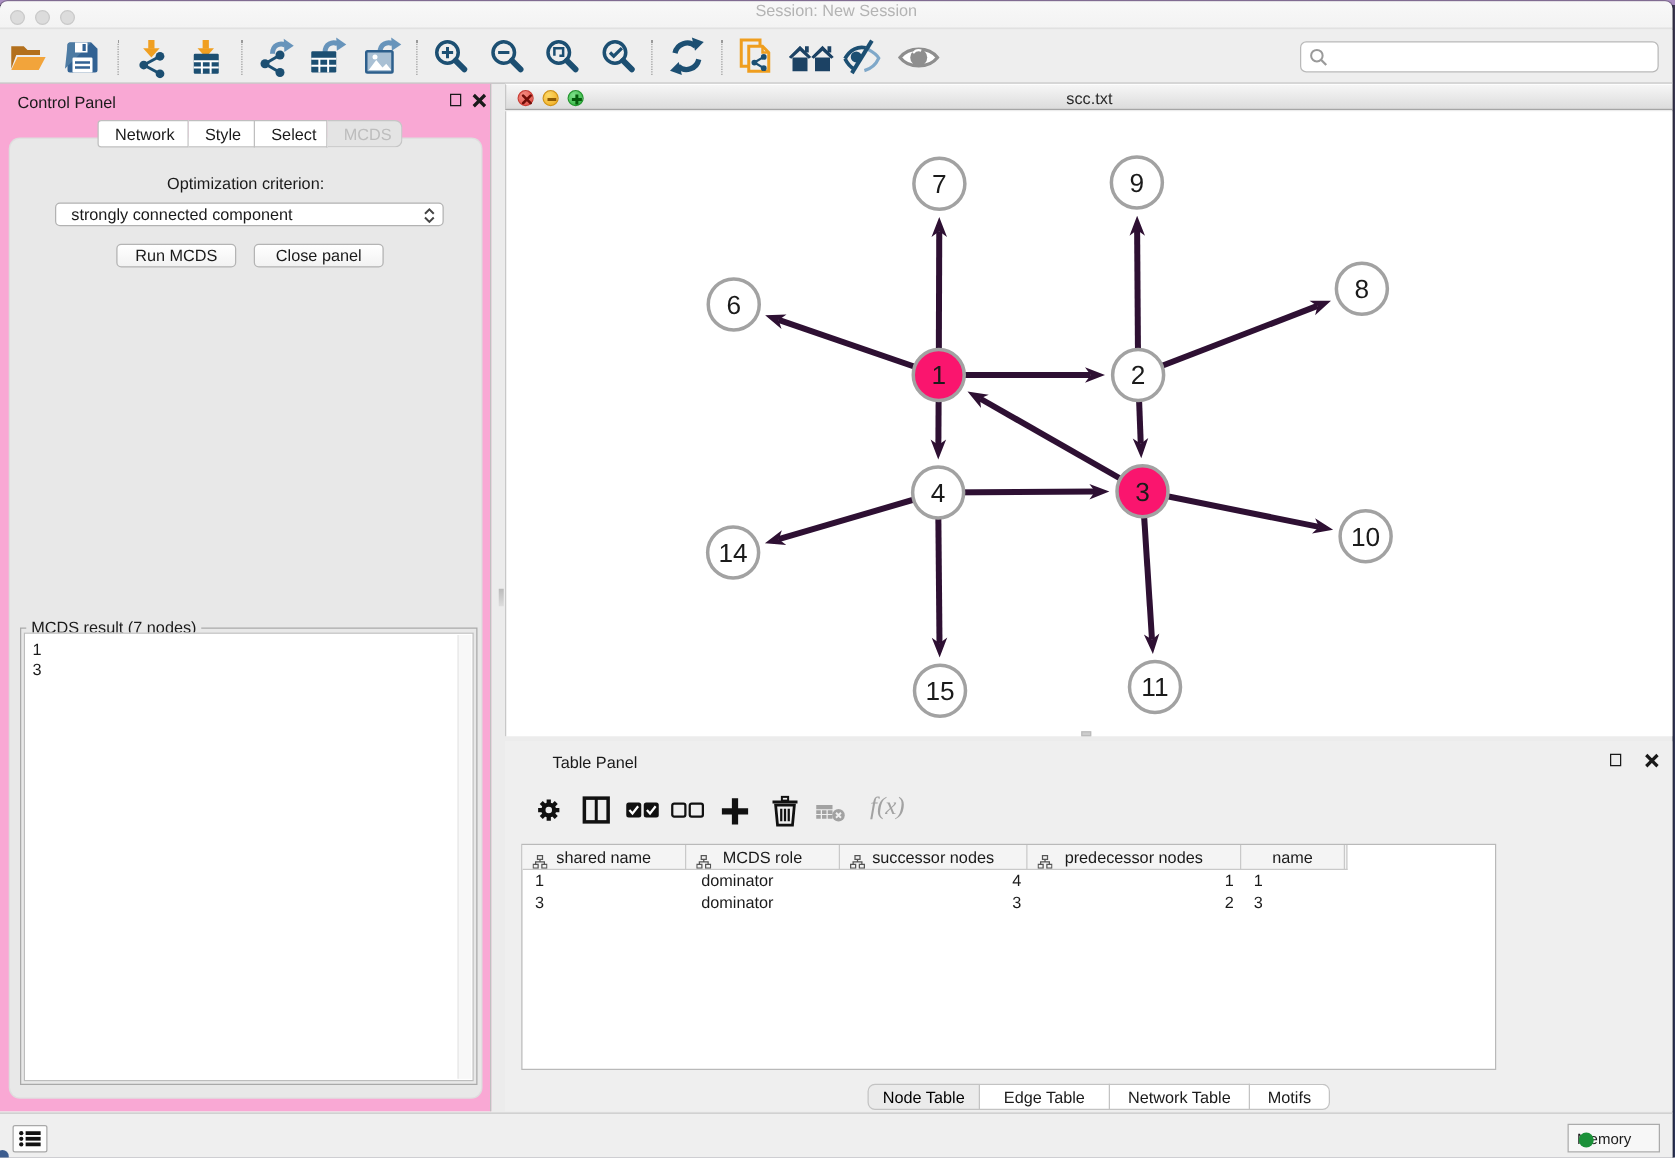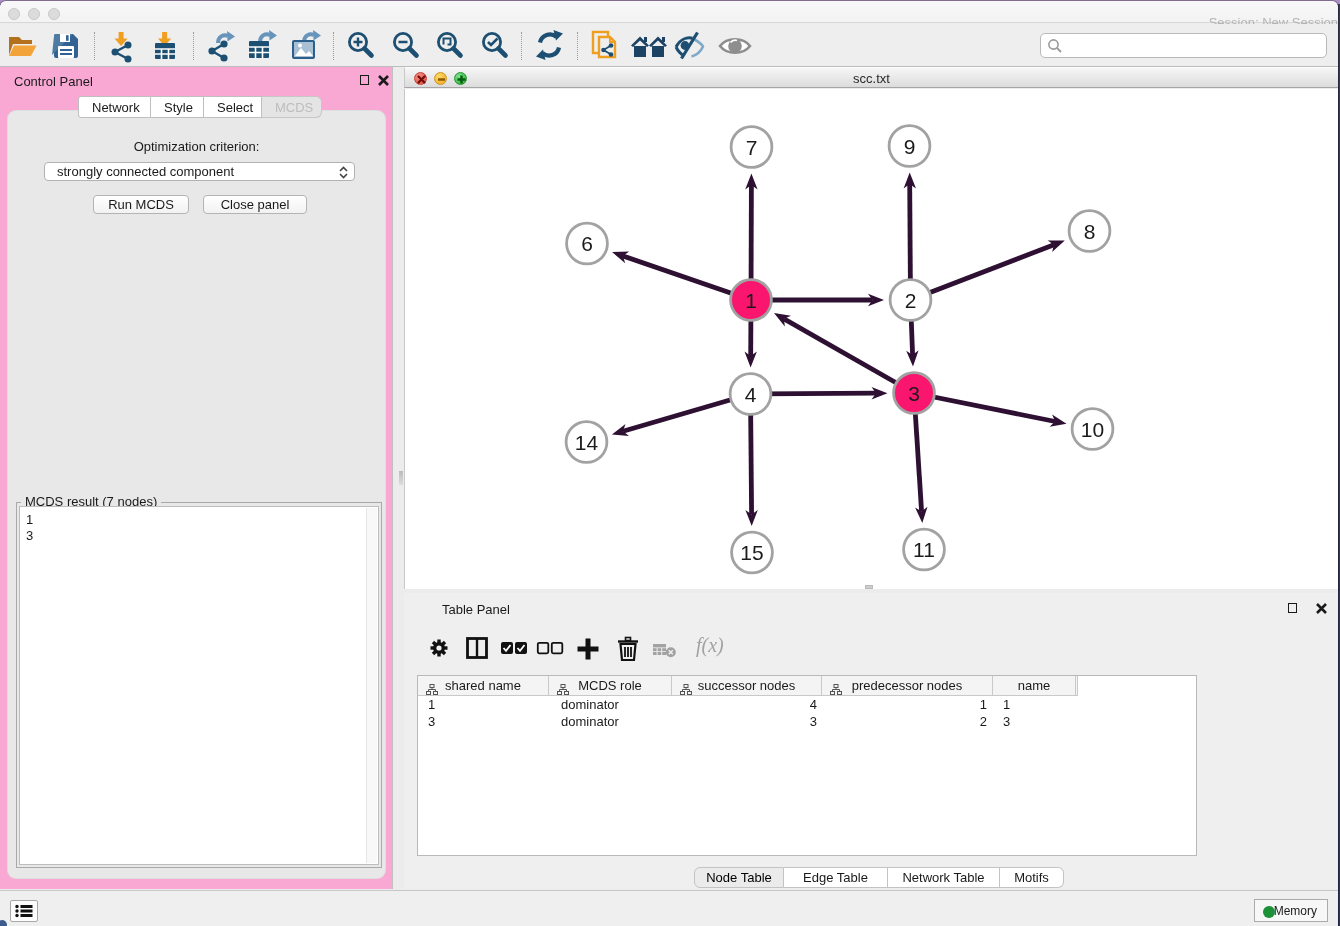--- a/index.html
+++ b/index.html
@@ -1,21 +1,21 @@
 <!DOCTYPE html>
 <html><head><meta charset="utf-8"><style>
 *{margin:0;padding:0;box-sizing:border-box}
 html,body{width:1340px;height:926px;overflow:hidden}
 body{font-family:"Liberation Sans",sans-serif;font-size:13px;color:#1a1a1a;
 background:linear-gradient(180deg,#ab8fc2 0,#ab8fc2 4px,#3a3750 4px,#2c3356 100%)}
 #win{position:absolute;top:1px;left:0;width:1338px;height:925px;background:#ececec;border-radius:6px 6px 0 0;overflow:hidden;box-shadow:0 0 0 1px rgba(0,0,0,.25)}
 
 #titlebar{position:absolute;top:0;left:0;width:100%;height:22px;background:linear-gradient(#f8f8f8,#f3f3f3);border-bottom:1px solid #d8d8d8;border-radius:6px 6px 0 0}
 .tl{position:absolute;top:7px;width:12px;height:12px;border-radius:50%;background:#dcdcdc;border:1px solid #c9c9c9}
-#title{position:absolute;top:14px;width:100%;text-align:right;color:#b4b4b4;font-size:13px}
+#title{position:absolute;top:0;width:100%;text-align:center;color:#b4b4b4;font-size:13px}
 
 #toolbar{position:absolute;top:23px;left:0;width:100%;height:43px;background:#eeeeee;border-bottom:1px solid #bdbdbd}
 .sep{position:absolute;top:8px;height:28px;width:0;border-left:1px dotted #9a9a9a}
 .ticon{position:absolute;top:29px}
 #search{position:absolute;left:1040px;top:9px;width:287px;height:25px;background:#fff;border:1px solid #b9b9b9;border-radius:5px}
 
 #cpanel{position:absolute;top:66px;left:0;width:393px;height:822px;background:#f9a8d4;border-right:1px solid #c0c0c0}
 #cphead{position:absolute;top:0;left:0;width:100%;height:24px}
 #cphead .t{position:absolute;left:14px;top:7px;font-size:13px;color:#1a1a1a}
 .tabrow{position:absolute;display:flex;z-index:5}
@@ -408,18 +408,18 @@
           <g fill="#111">
             <circle cx="2" cy="2.5" r="1.7"></circle>
             <circle cx="2" cy="7" r="1.7"></circle>
             <circle cx="2" cy="11.5" r="1.7"></circle>
             <rect x="5.5" y="1" width="12" height="3"></rect>
             <rect x="5.5" y="5.5" width="12" height="3"></rect>
             <rect x="5.5" y="10" width="12" height="3"></rect>
           </g>
         </svg>
  </div>
- <div style="position:absolute;left:1254px;top:8px;width:74px;height:23px;background:#f7f7f7;border:1px solid #ababab;font-size:12px;line-height:22px;text-align:right;padding-right:10px;box-sizing:border-box">
+ <div style="position:absolute;left:1254px;top:8px;width:74px;height:23px;background:#f7f7f7;border:1px solid #ababab;font-size:12px;line-height:22px;text-align:right;padding-right:22px;box-sizing:border-box">
   <span style="position:absolute;left:8px;top:5.5px;width:12px;height:12px;border-radius:50%;background:#1b9139"></span>Memory
  </div>
 </div>
 <div style="position:absolute;left:-3px;top:919px;width:10px;height:10px;border-radius:50%;background:#3c5c8e"></div>
 </div>
 
 </body></html>

